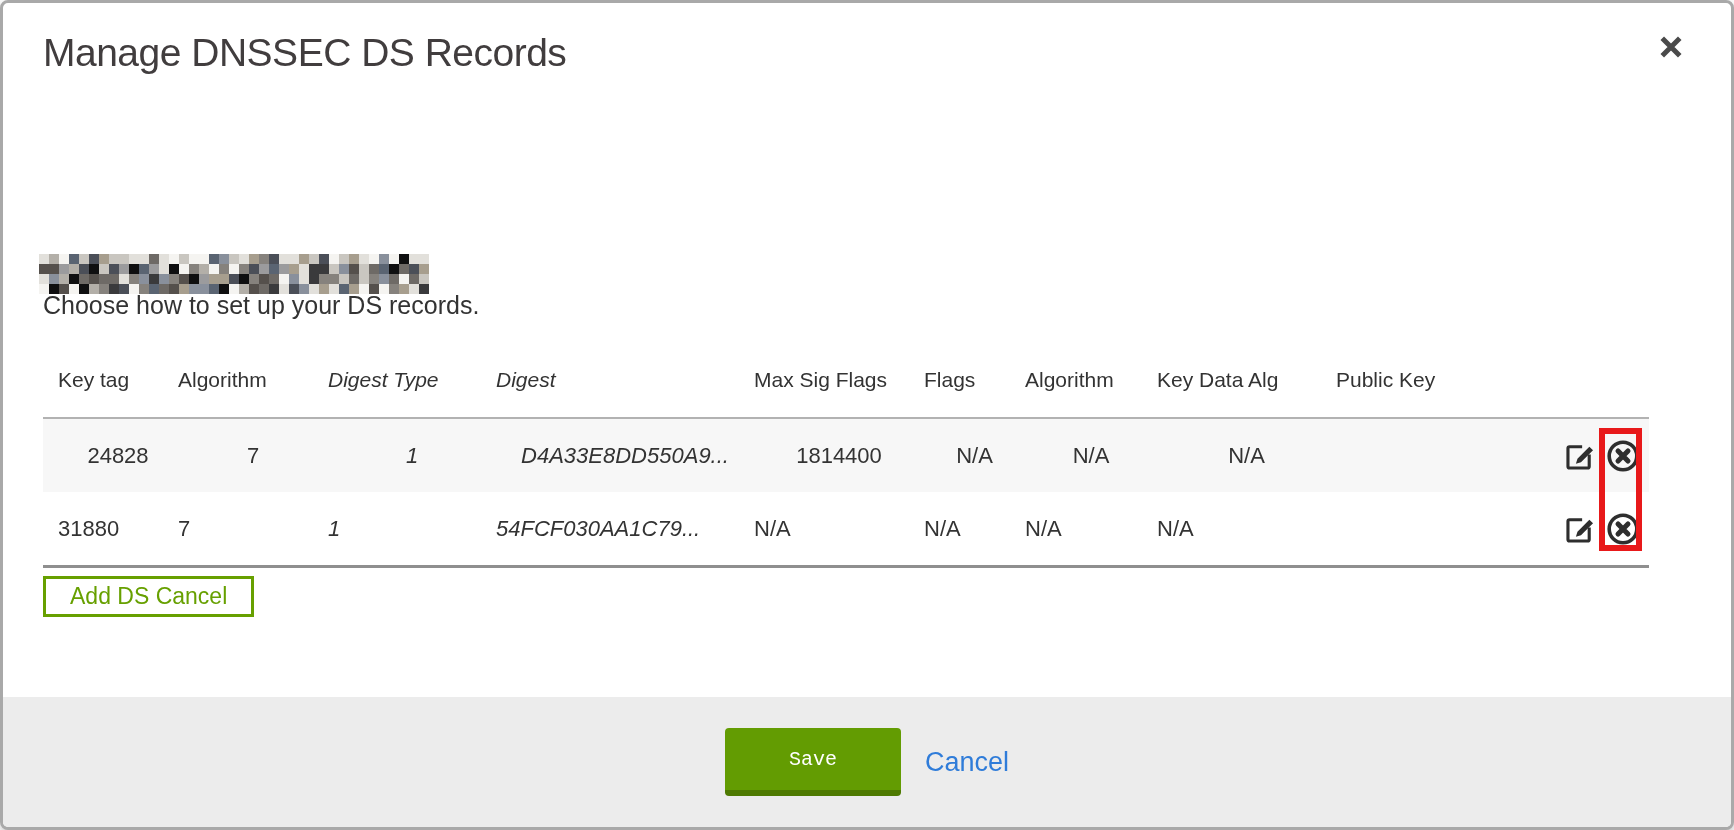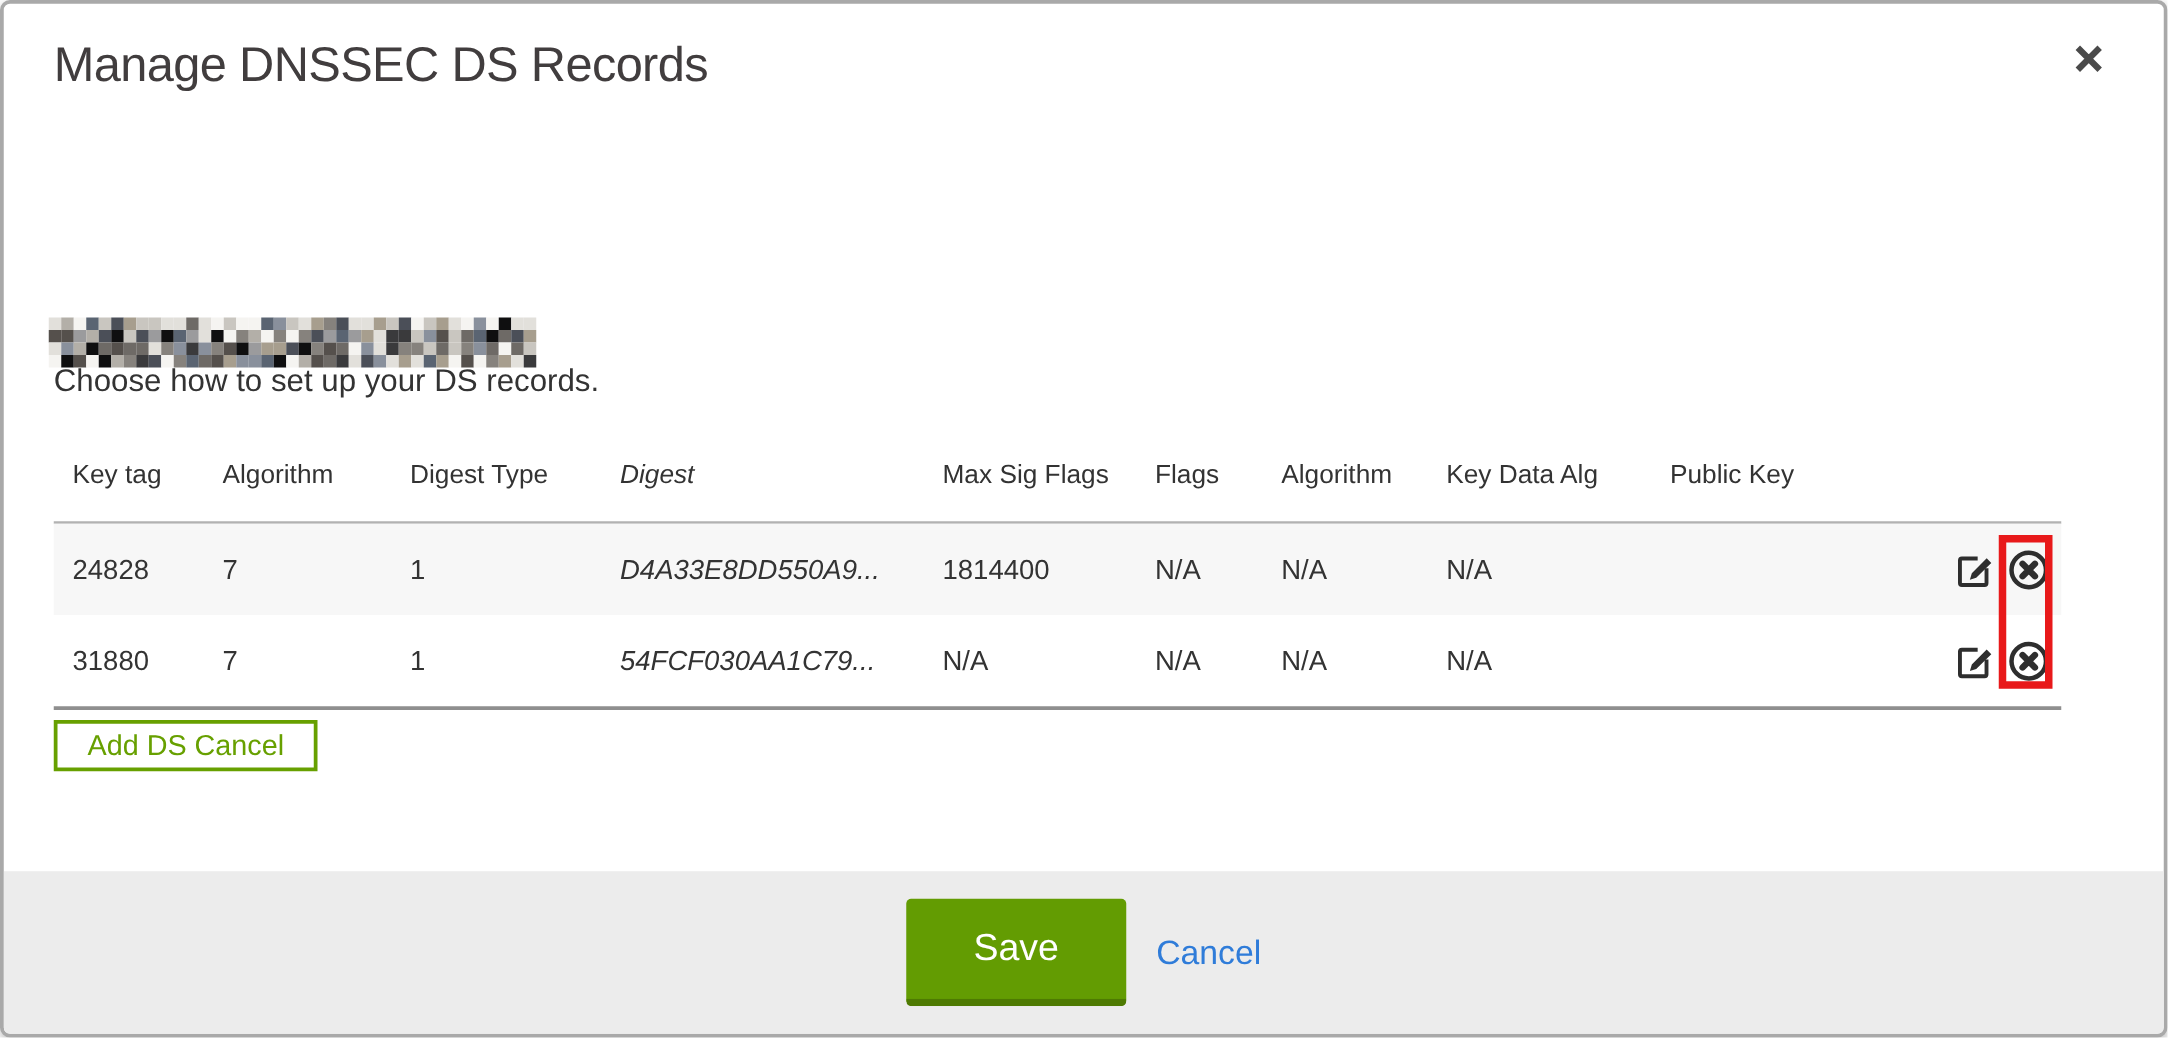--- a/index.html
+++ b/index.html
@@ -22,26 +22,26 @@
   }
   .mcell{width:10px;height:10px;display:block;}
   .instruction{
     position:absolute;left:40px;top:288px;font-size:25px;color:#333;
   }
   .ds-table{
     position:absolute;left:40px;top:340px;width:1606px;font-size:22px;color:#333;
   }
   .thead{display:flex;height:74px;align-items:center;font-size:21px;color:#333;}
   .trow{display:flex;height:73px;align-items:center;}
-  .trow.alt{background:#f7f7f7;}
+  .trow.alt{background:#f7f7f7;text-align:center;}
   .tbody{border-top:2px solid #b2b2b2;border-bottom:3px solid #8f8f8f;}
   .cell{box-sizing:border-box;flex:0 0 auto;white-space:nowrap;overflow:hidden;}
   .c0{width:135px;padding-left:15px;}
   .c1{width:150px;}
-  .c2{width:168px;}
+  .c2{width:168px;font-style:italic;}
   .c3{width:258px;font-style:italic;}
   .c4{width:170px;}
   .c5{width:101px;}
   .c6{width:132px;}
   .c7{width:179px;}
   .c8{flex:1 1 auto;}
   .actions{
     flex:0 0 auto;width:96px;display:flex;align-items:center;
     justify-content:flex-end;gap:8px;padding-right:8px;
   }
@@ -54,23 +54,23 @@
     position:absolute;left:40px;top:573px;height:41px;box-sizing:border-box;
     background:#fff;border:3px solid #67a000;color:#67a000;font-size:23px;
     padding:0 24px;display:flex;align-items:center;cursor:pointer;
     font-family:"Liberation Sans",sans-serif;
   }
   .footer{
     position:absolute;left:0;right:0;bottom:0;height:130px;background:#ececec;
     display:flex;align-items:center;justify-content:center;gap:24px;
   }
   .save-btn{
-    width:176px;height:86px;box-sizing:border-box;background:#639c02;
+    width:176px;height:68px;box-sizing:border-box;background:#639c02;
     border:none;border-bottom:6px solid #4e7a02;border-radius:4px;
-    color:#fff;font-size:30px;cursor:pointer;font-family:Liberation Sans, sans-serif;
+    color:#fff;font-size:20px;cursor:pointer;font-family:Liberation Mono, monospace;
   }
   .cancel-link{
     font-size:27px;color:#2f7cd9;cursor:pointer;text-decoration:none;
   }
 </style>
 </head>
 <body>
 
 <div class="modal">
 

